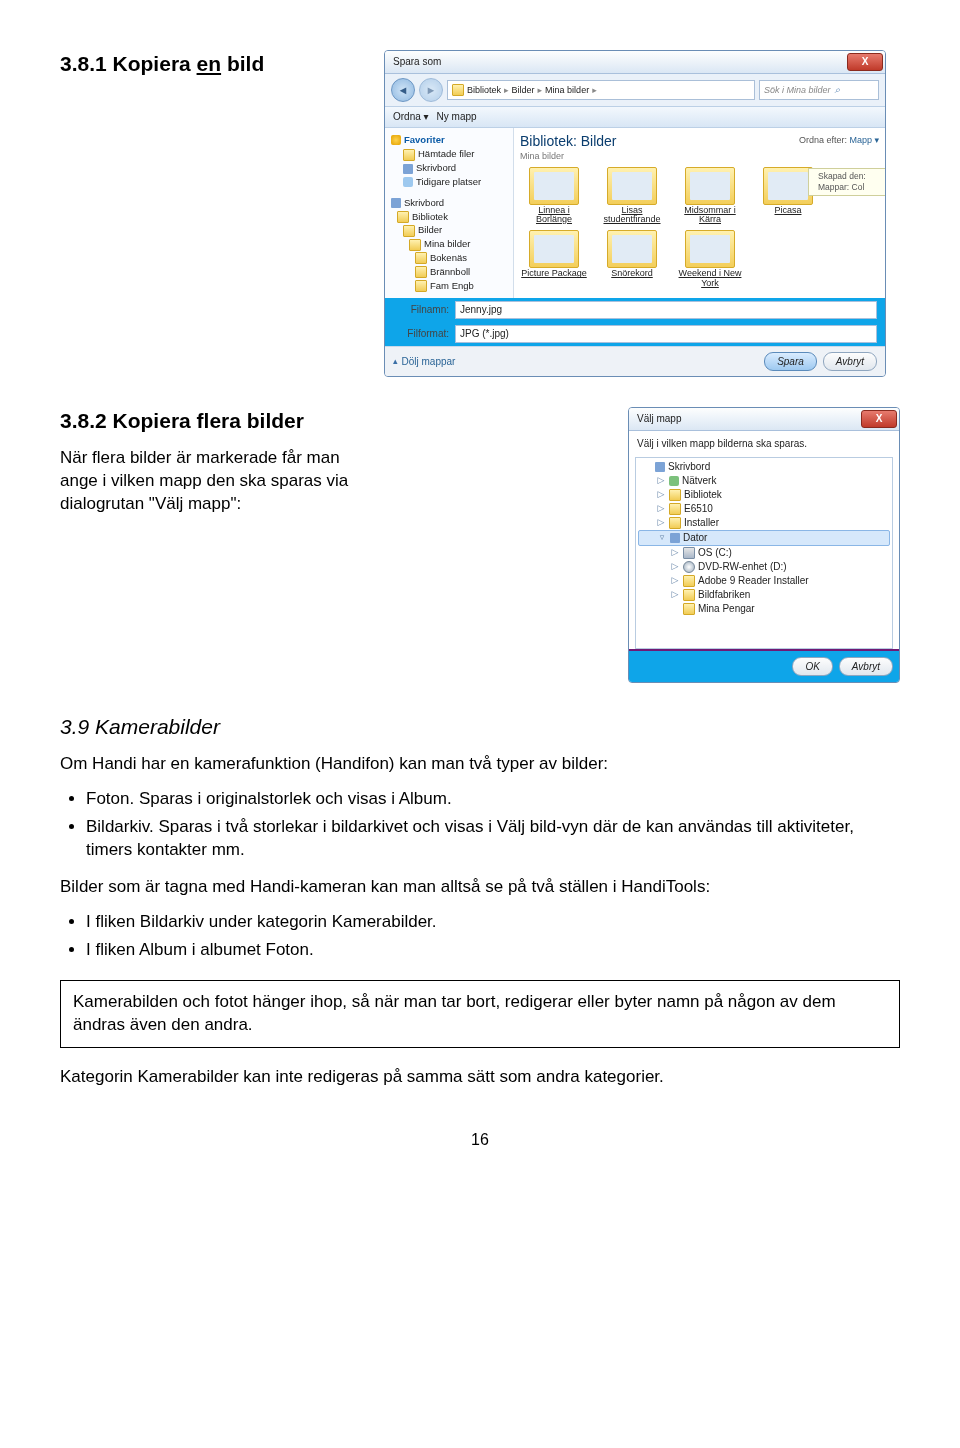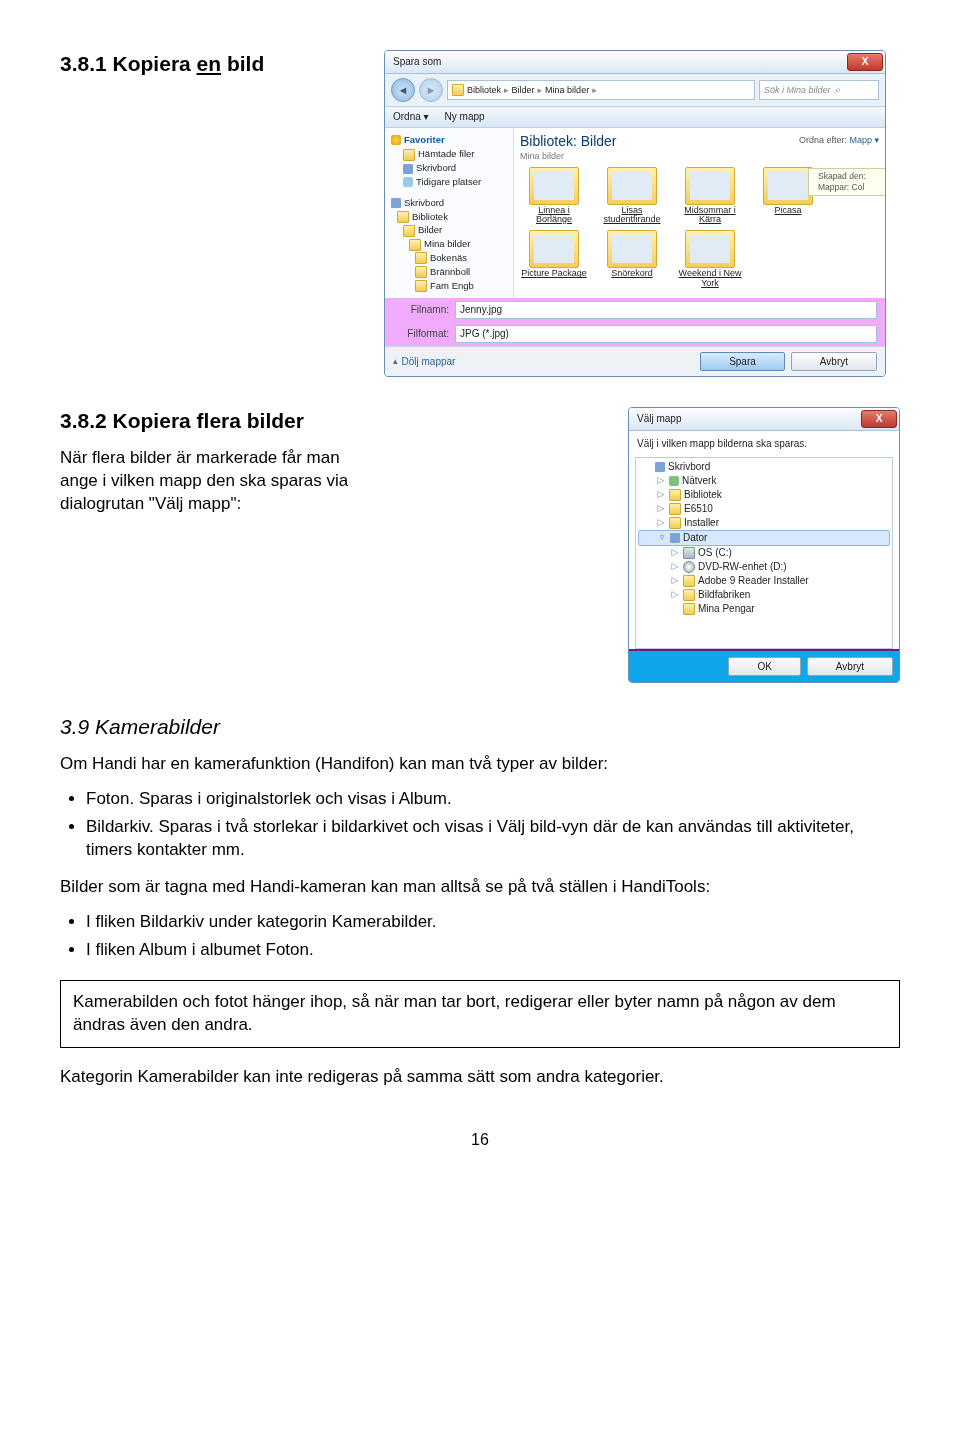--- a/index.html
+++ b/index.html
@@ -64,24 +64,25 @@
     border: 1px solid #8a2a1e;
     border-radius: 3px;
     color: #fff;
     display: flex; align-items: center; justify-content: center;
     font-size: 10px; font-weight: bold;
   }
   .btn {
     display: inline-block;
     background: linear-gradient(#fdfdfd,#e1e7ee);
     border: 1px solid #8fa6bf;
-    border-radius: 2px;
-    padding: 2px 28px;
+    border-radius: 9px;
+    padding: 2px 12px;
     font-size: 10px;
     color: #222;
+    font-style: italic;
   }
   .btn.blue { background: linear-gradient(#d9ecff,#9ec9f0); border-color:#5b8bbb; }
 
   
   .savewin { width: 500px; }
   .savewin .navrow {
     display:flex; align-items:center; gap:4px;
     padding:4px 6px; background:#eaf1f9; border-bottom:1px solid #bcd0e6;
   }
   .navarrow {
@@ -94,21 +95,21 @@
     flex:1; background:#fff; border:1px solid #aabfd8; height:18px;
     display:flex; align-items:center; padding:0 4px; gap:3px; font-size:9px;
   }
   .crumbbar .sep{color:#888;}
   .searchbox {
     width:110px; background:#fff; border:1px solid #aabfd8; height:18px;
     display:flex;align-items:center;padding:0 4px;color:#888;font-style:italic;font-size:9px;
     gap:4px;
   }
   .toolbar2 {
-    display:flex; align-items:center; gap:16px;
+    display:flex; align-items:center; gap:8px;
     padding:3px 8px;
     background:linear-gradient(#f3f8fd,#d8e6f5);
     border-bottom:1px solid #bcd0e6;
     font-size:10px;
   }
   .savewin .mainpane { display:flex; height:170px; background:#fff; }
   .sidepane {
     width:120px; border-right:1px solid #d2deeb;
     padding:4px 4px; font-size:9.5px; overflow:hidden;
     background:#fafcff;
@@ -143,21 +144,21 @@
   }
   .fold .thumb::before{content:"";position:absolute;left:4px;top:4px;right:4px;bottom:4px;background:#e1ebf5;border-radius:1px;}
   .fold .name{line-height:1.05;}
   .tagpane{
     position:absolute;right:-1px;top:40px;width:58px;
     background:#fffff0;border:1px solid #cfcf9b;padding:2px 9px;
     font-size:8.5px;color:#555;
   }
   .savewin .fieldrow {
     display:flex; align-items:center; gap:6px; padding:3px 8px;
-    background:#f0abfc; font-size:10px;
+    background:#0ea5e9; font-size:10px;
   }
   .savewin .fieldrow label{width:56px;text-align:right;color:#444;}
   .savewin .fieldrow .inp {
     flex:1; background:#fff;border:1px solid #a9c0dc; height:16px; padding:0 4px;
     display:flex;align-items:center;
   }
   .savewin .footer{
     display:flex;align-items:center;justify-content:space-between;
     padding:5px 8px; background:#eef2f7; border-top:1px solid #cad9ea;
   }

